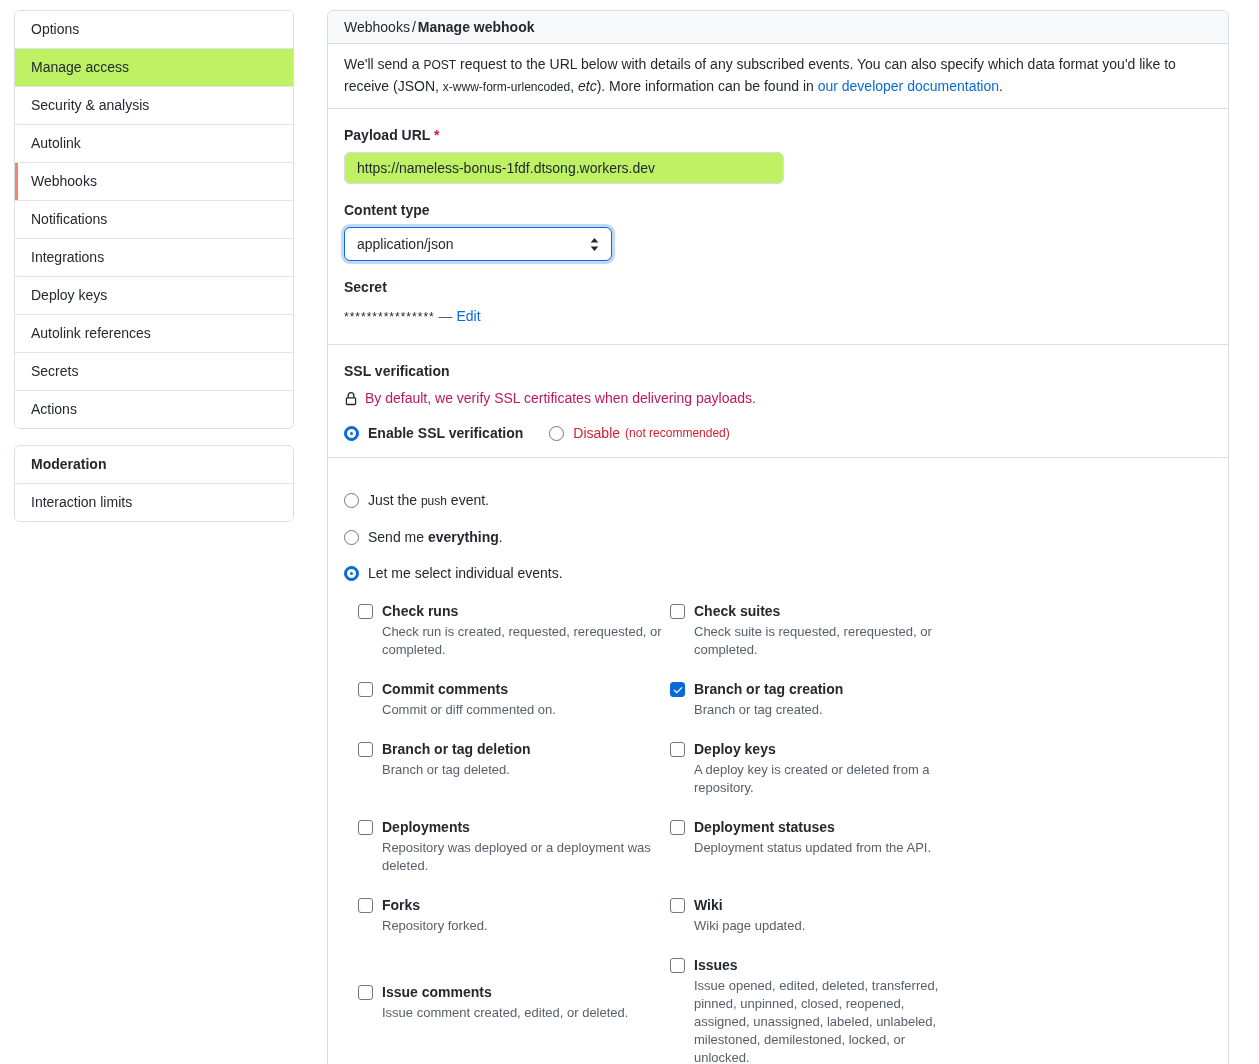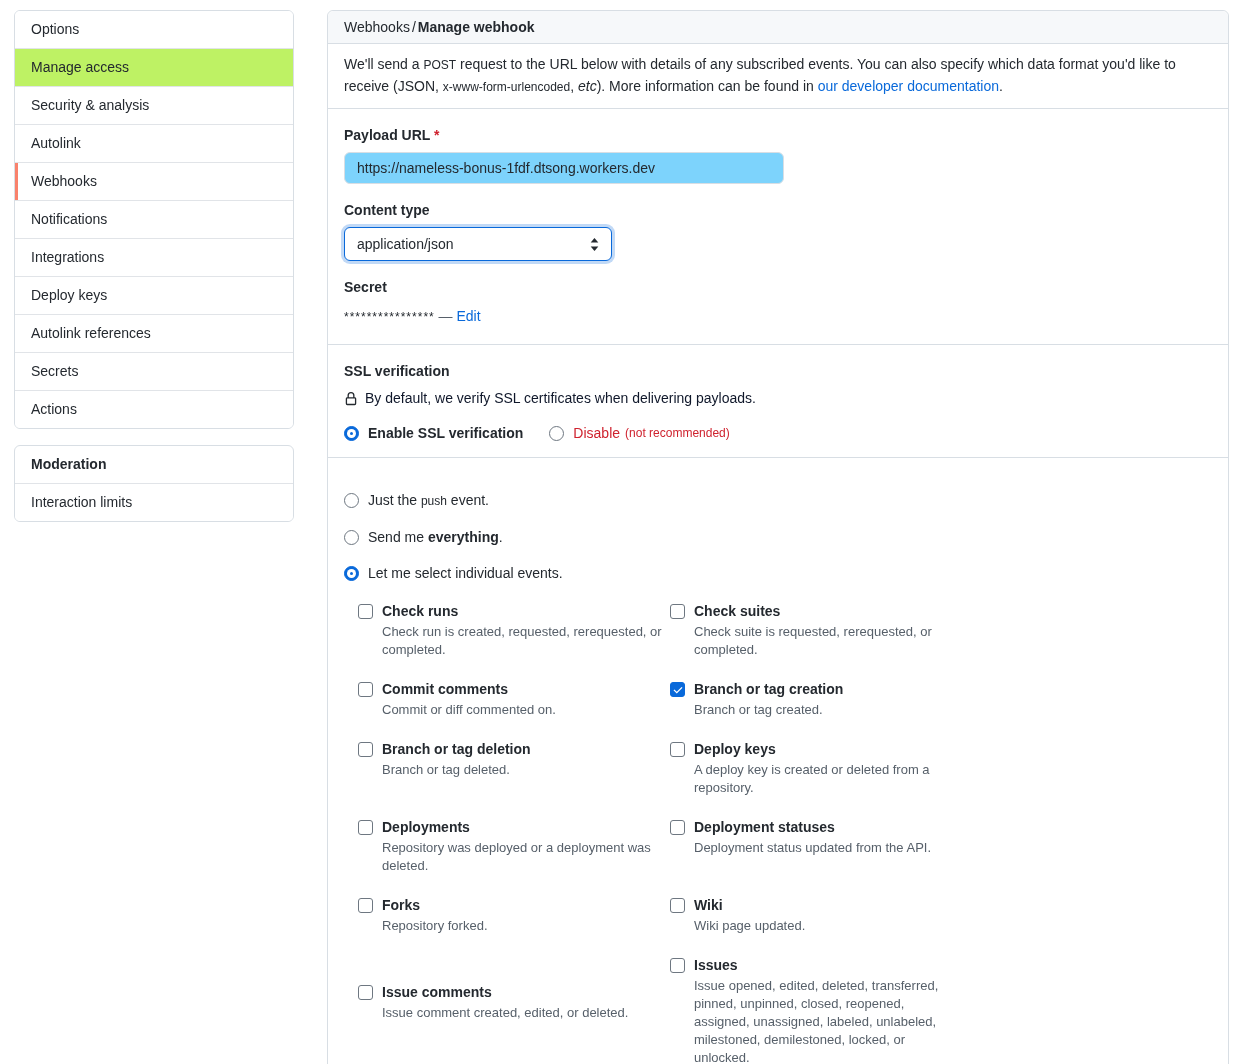--- a/index.html
+++ b/index.html
@@ -46,38 +46,38 @@
   .it { font-style: italic; }
   a.blue, .blue-link { color: #0969da; text-decoration: none; cursor: pointer; }
 
   .section { padding: 16px; border-bottom: 1px solid #d8dee4; }
   .section.last { border-bottom: none; }
   .field-label { font-weight: bold; line-height: 21px; }
   .req { color: #cf222e; font-weight: bold; }
 
   .url-input {
     display: block; margin-top: 6px; width: 440px; height: 32px;
-    border: 1px solid #d8dee4; border-radius: 6px; background: #7dd3fc;
+    border: 1px solid #d8dee4; border-radius: 6px; background: #bef264;
     padding: 5px 12px; font-family: "Liberation Sans", sans-serif; font-size: 14px; color: #24292f;
     outline: none;
   }
   .mt16 { margin-top: 16px; }
 
   .select {
     margin-top: 6px; width: 268px; height: 34px; background: #fff;
     border: 1px solid #0969da; border-radius: 6px;
     box-shadow: 0 0 0 3px rgba(9,105,218,0.25);
     display: flex; align-items: center; justify-content: space-between;
     padding: 0 12px; cursor: pointer;
   }
   .secret-row { margin-top: 8px; line-height: 21px; }
   .secret-mask { letter-spacing: 1px; color: #24292f; }
   .dash { color: #57606a; }
 
-  .ssl-note { margin-top: 6px; color: #0f172a; line-height: 21px; display: flex; align-items: center; gap: 7px; }
+  .ssl-note { margin-top: 6px; color: #be185d; line-height: 21px; display: flex; align-items: center; gap: 7px; }
   .ssl-note svg { flex-shrink: 0; }
   .radio-row { margin-top: 16px; display: flex; align-items: center; gap: 26px; }
   .radio-opt { display: flex; align-items: center; gap: 9px; cursor: pointer; }
   .radio {
     width: 15px; height: 15px; border: 1px solid #6e7781; border-radius: 50%;
     background: #fff; position: relative; flex-shrink: 0;
   }
   .radio.checked { background: #0969da; border-color: #0969da; }
   .radio.checked::after { content: ""; position: absolute; inset: 2px; background: #fff; border-radius: 50%; }
   .radio.checked::before { content: ""; position: absolute; inset: 5px; background: #0969da; border-radius: 50%; z-index: 1; }

